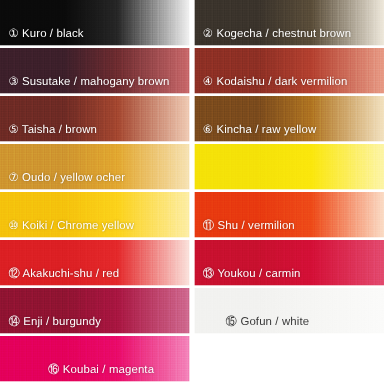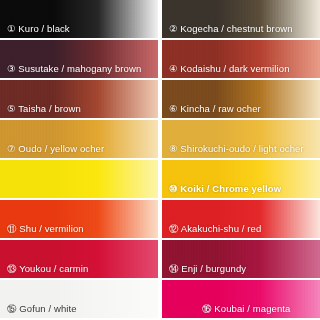--- a/index.html
+++ b/index.html
@@ -97,40 +97,35 @@
       <div class="swatch-label" style="color: rgb(255, 255, 255);">④ Kodaishu / dark vermilion</div>
     </div>
     <div class="swatch">
       <div class="swatch-fill" style="background: linear-gradient(90deg, rgb(109, 42, 36) 0%, rgb(109, 42, 36) 34%, rgb(164, 70, 47) 62%, rgb(240, 203, 180) 100%);"></div>
       <div class="swatch-grain"></div>
       <div class="swatch-label" style="color: rgb(255, 255, 255);">⑤ Taisha / brown</div>
     </div>
     <div class="swatch">
       <div class="swatch-fill" style="background: linear-gradient(90deg, rgb(122, 74, 28) 0%, rgb(122, 74, 28) 34%, rgb(176, 116, 33) 62%, rgb(243, 226, 192) 100%);"></div>
       <div class="swatch-grain"></div>
-      <div class="swatch-label" style="color: rgb(255, 255, 255);">⑥ Kincha / raw ocher</div>
+      <div class="swatch-label" style="color: rgb(255, 255, 255);">⑥ Kincha / raw yellow</div>
     </div>
     <div class="swatch">
       <div class="swatch-fill" style="background: linear-gradient(90deg, rgb(207, 149, 47) 0%, rgb(207, 149, 47) 34%, rgb(226, 167, 47) 62%, rgb(247, 227, 180) 100%);"></div>
       <div class="swatch-grain"></div>
       <div class="swatch-label" style="color: rgb(255, 255, 255);">⑦ Oudo / yellow ocher</div>
-    </div>
-    <div class="swatch">
-      <div class="swatch-fill" style="background: linear-gradient(90deg, rgb(224, 174, 58) 0%, rgb(224, 174, 58) 34%, rgb(238, 187, 58) 62%, rgb(248, 229, 173) 100%);"></div>
-      <div class="swatch-grain"></div>
-      <div class="swatch-label" style="color: rgb(255, 255, 255);">⑧ Shirokuchi-oudo / light ocher</div>
     </div>
     <div class="swatch">
       <div class="swatch-fill" style="background: linear-gradient(90deg, rgb(245, 226, 8) 0%, rgb(245, 226, 8) 34%, rgb(251, 231, 12) 62%, rgb(253, 245, 168) 100%);"></div>
       <div class="swatch-grain"></div>
     </div>
     <div class="swatch">
       <div class="swatch-fill" style="background: linear-gradient(90deg, rgb(245, 194, 12) 0%, rgb(245, 194, 12) 34%, rgb(252, 210, 26) 62%, rgb(253, 238, 166) 100%);"></div>
       <div class="swatch-grain"></div>
-      <div class="swatch-label" style="color: rgb(255, 255, 255); font-weight: bold;">⑩ Koiki / Chrome yellow</div>
+      <div class="swatch-label" style="color: rgb(255, 255, 255);">⑩ Koiki / Chrome yellow</div>
     </div>
     <div class="swatch">
       <div class="swatch-fill" style="background: linear-gradient(90deg, rgb(232, 57, 15) 0%, rgb(232, 57, 15) 34%, rgb(238, 74, 24) 62%, rgb(251, 220, 198) 100%);"></div>
       <div class="swatch-grain"></div>
       <div class="swatch-label" style="color: rgb(255, 255, 255);">⑪ Shu / vermilion</div>
     </div>
     <div class="swatch">
       <div class="swatch-fill" style="background: linear-gradient(90deg, rgb(220, 31, 35) 0%, rgb(220, 31, 35) 34%, rgb(228, 40, 42) 62%, rgb(251, 227, 221) 100%);"></div>
       <div class="swatch-grain"></div>
       <div class="swatch-label" style="color: rgb(255, 255, 255);">⑫ Akakuchi-shu / red</div>
@@ -141,20 +136,20 @@
       <div class="swatch-label" style="color: rgb(255, 255, 255);">⑬ Youkou / carmin</div>
     </div>
     <div class="swatch">
       <div class="swatch-fill" style="background: linear-gradient(90deg, rgb(143, 19, 49) 0%, rgb(143, 19, 49) 34%, rgb(168, 21, 64) 62%, rgb(208, 106, 144) 100%);"></div>
       <div class="swatch-grain"></div>
       <div class="swatch-label" style="color: rgb(255, 255, 255); margin-top: 48px;">⑭ Enji / burgundy</div>
     </div>
     <div class="swatch dark-text">
       <div class="swatch-fill" style="background: linear-gradient(90deg, rgb(242, 242, 240) 0%, rgb(242, 242, 240) 34%, rgb(246, 246, 244) 62%, rgb(251, 251, 250) 100%);"></div>
       <div class="swatch-grain"></div>
-      <div class="swatch-label" style="color: rgb(58, 58, 58);">⑮ Gofun / white</div>
+      <div class="swatch-label" style="color: rgb(58, 58, 58); margin-left: 19px;">⑮ Gofun / white</div>
     </div>
     <div class="swatch">
       <div class="swatch-fill" style="background: linear-gradient(90deg, rgb(228, 0, 90) 0%, rgb(228, 0, 90) 34%, rgb(234, 10, 105) 62%, rgb(244, 133, 187) 100%);"></div>
       <div class="swatch-grain"></div>
       <div class="swatch-label" style="color: rgb(255, 255, 255); margin-left: 33px;">⑯ Koubai / magenta</div>
     </div>
   </div>
 
 </body></html>

